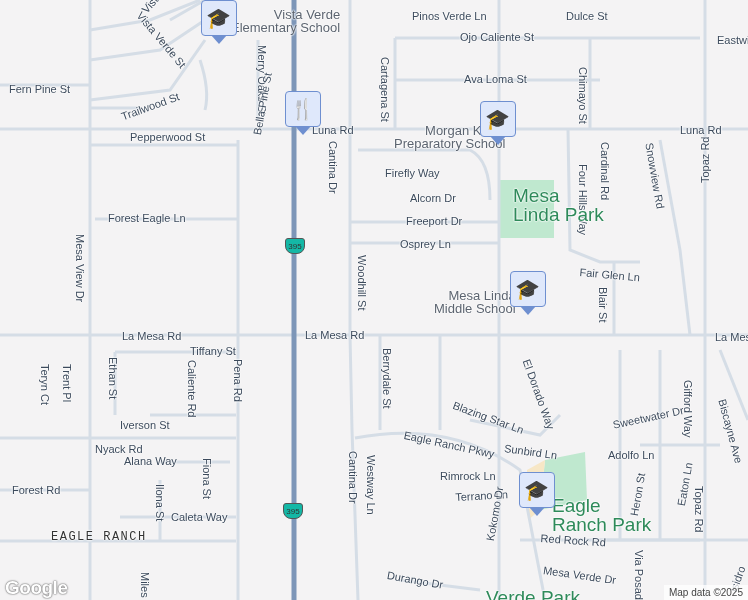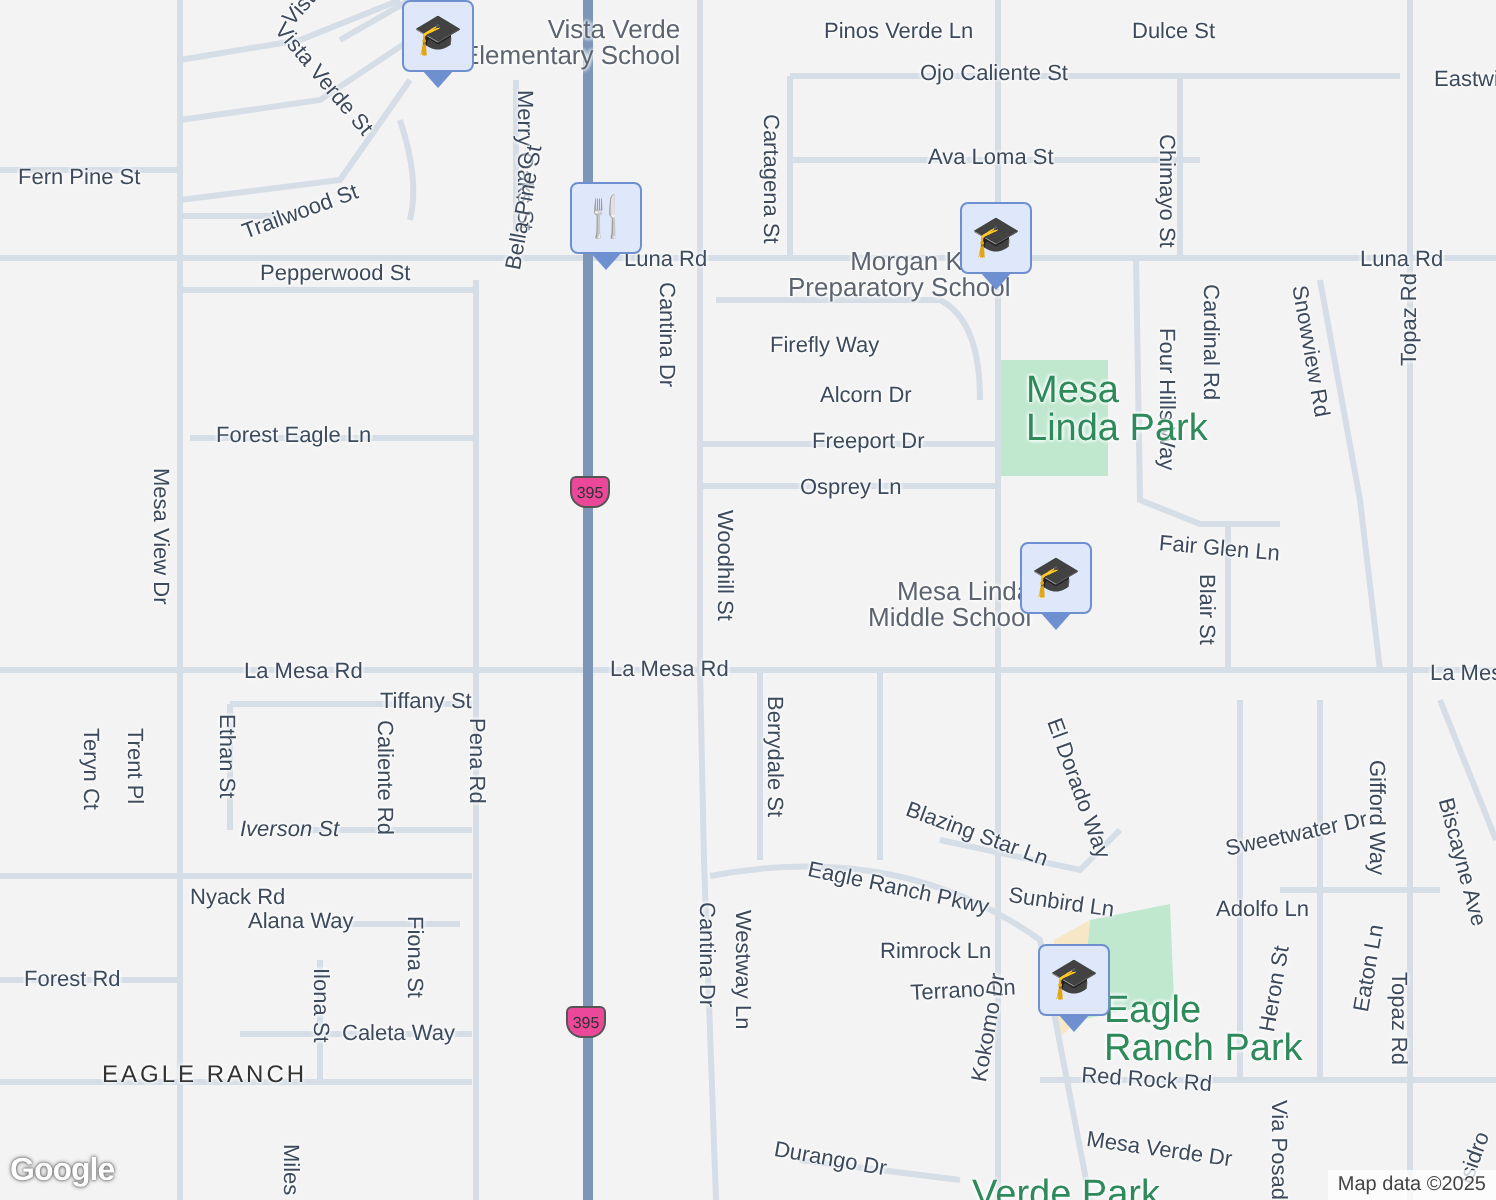--- a/index.html
+++ b/index.html
@@ -6,22 +6,22 @@
   body { width:748px; height:600px; overflow:hidden; background:#f4f3f4; font-family:"Liberation Sans", sans-serif; }
   #map { position:relative; width:748px; height:600px; overflow:hidden; background:#f4f3f4; }
   svg.roads { position:absolute; left:0; top:0; }
   .lbl { position:absolute; font-size:11px; color:#3c4a5c; white-space:nowrap; text-shadow:0 0 2px #fff,0 0 2px #fff,0 0 2px #fff; transform-origin:0 0; line-height:1; }
   .big { font-size:13px; color:#5c6470; }
   .park { color:#2e8a5a; font-size:19px; }
   .area { font-size:12px; letter-spacing:1.5px; color:#333; }
   .pin { position:absolute; width:36px; height:36px; background:#dfe8fb; border:1.5px solid #6e8fd0; border-radius:4px; box-sizing:border-box; display:flex; align-items:center; justify-content:center; }
   .pin:after { content:""; position:absolute; left:50%; bottom:-9px; margin-left:-8px; border-left:8px solid transparent; border-right:8px solid transparent; border-top:9px solid #6e8fd0; }
   .pin .ic { color:#1f4564; font-size:20px; line-height:1; }
-  .shield { position:absolute; width:18px; height:14px; background:#ec4899; border:1px solid #555; border-radius:3px 3px 8px 8px; font-size:8px; color:#333; display:flex; align-items:center; justify-content:center; }
-  .google { position:absolute; left:5px; top:577px; font-size:16px; font-weight:bold; color:#fff; text-shadow:0 0 2px #666,0 0 1px #444; letter-spacing:-0.5px; }
+  .shield { position:absolute; width:18px; height:14px; background:#14b8a6; border:1px solid #555; border-radius:3px 3px 8px 8px; font-size:8px; color:#333; display:flex; align-items:center; justify-content:center; }
+  .google { position:absolute; left:5px; top:577px; font-size:19px; font-weight:bold; color:#fff; text-shadow:0 0 2px #666,0 0 1px #444; letter-spacing:-0.5px; }
   .attrib { position:absolute; right:0; bottom:0; background:rgba(255,255,255,0.75); font-size:10px; color:#444; padding:2px 5px; }
 </style>
 </head>
 <body>
 
 <div id="map">
   <svg class="roads" width="748" height="600">
 
     <rect x="500" y="180" width="54" height="58" fill="#bfe8cf"></rect>
     <path d="M545 460 L585 452 L587 500 L540 510 Z" fill="#bfe8cf"></path>
@@ -114,21 +114,21 @@
       <div class="lbl" style="left: 305px; top: 330px; transform: rotate(0deg);">La Mesa Rd</div>
       <div class="lbl" style="left: 715px; top: 332px; transform: rotate(0deg);">La Mesa Rd</div>
       <div class="lbl" style="left: 152px; top: 346px; transform: rotate(0deg); margin-left: 38px;">Tiffany St</div>
       <div class="lbl" style="left: 50px; top: 364px; transform: rotate(90deg);">Teryn Ct</div>
       <div class="lbl" style="left: 72px; top: 364px; transform: rotate(90deg);">Trent Pl</div>
       <div class="lbl" style="left: 118px; top: 357px; transform: rotate(90deg);">Ethan St</div>
       <div class="lbl" style="left: 197px; top: 360px; transform: rotate(90deg);">Caliente Rd</div>
       <div class="lbl" style="left: 243px; top: 359px; transform: rotate(90deg);">Pena Rd</div>
       <div class="lbl" style="left: 392px; top: 348px; transform: rotate(90deg);">Berrydale St</div>
       <div class="lbl" style="left: 531px; top: 358px; transform: rotate(70deg);">El Dorado Way</div>
-      <div class="lbl" style="left: 120px; top: 410px; transform: rotate(0deg); font-style: italic;">Iverson St</div>
+      <div class="lbl" style="left: 120px; top: 420px; transform: rotate(0deg);">Iverson St</div>
       <div class="lbl" style="left: 455px; top: 400px; transform: rotate(20deg);">Blazing Star Ln</div>
       <div class="lbl" style="left: 612px; top: 420px; transform: rotate(-12deg);">Sweetwater Dr</div>
       <div class="lbl" style="left: 693px; top: 380px; transform: rotate(90deg);">Gifford Way</div>
       <div class="lbl" style="left: 727px; top: 398px; transform: rotate(75deg);">Biscayne Ave</div>
       <div class="lbl" style="left: 405px; top: 430px; transform: rotate(12deg);">Eagle Ranch Pkwy</div>
       <div class="lbl" style="left: 505px; top: 443px; transform: rotate(8deg);">Sunbird Ln</div>
       <div class="lbl" style="left: 95px; top: 444px; transform: rotate(0deg);">Nyack Rd</div>
       <div class="lbl" style="left: 124px; top: 456px; transform: rotate(0deg);">Alana Way</div>
       <div class="lbl" style="left: 608px; top: 450px; transform: rotate(0deg);">Adolfo Ln</div>
       <div class="lbl" style="left: 212px; top: 458px; transform: rotate(90deg);">Fiona St</div>
@@ -157,21 +157,21 @@
 Preparatory School</div>
       <div class="lbl big" style="left: 434px; top: 289px; white-space: pre; text-align: right;">Mesa Linda
 Middle School</div>
       <div class="lbl park" style="left: 513px; top: 186px; white-space: pre;">Mesa
 Linda Park</div>
       <div class="lbl park" style="left: 552px; top: 476px; white-space: pre; margin-top: 20px;">Eagle
 Ranch Park</div>
       <div class="lbl park" style="left: 486px; top: 588px; white-space: pre;">Verde Park</div>
     </div>
 
-  <div class="lbl area" style="left:51px;top:531px;">EAGLE RANCH</div>
+  <div class="lbl area" style="left:51px;top:531px;font-family:Liberation Mono, monospace;">EAGLE RANCH</div>
 
   <div class="shield" style="left:285px;top:238px;">
       <span>395</span>
     </div>
   <div class="shield" style="left:283px;top:503px;">
       <span>395</span>
     </div>
 
   <div id="pins">
       <div class="pin" style="left: 201px; top: 0px;">

